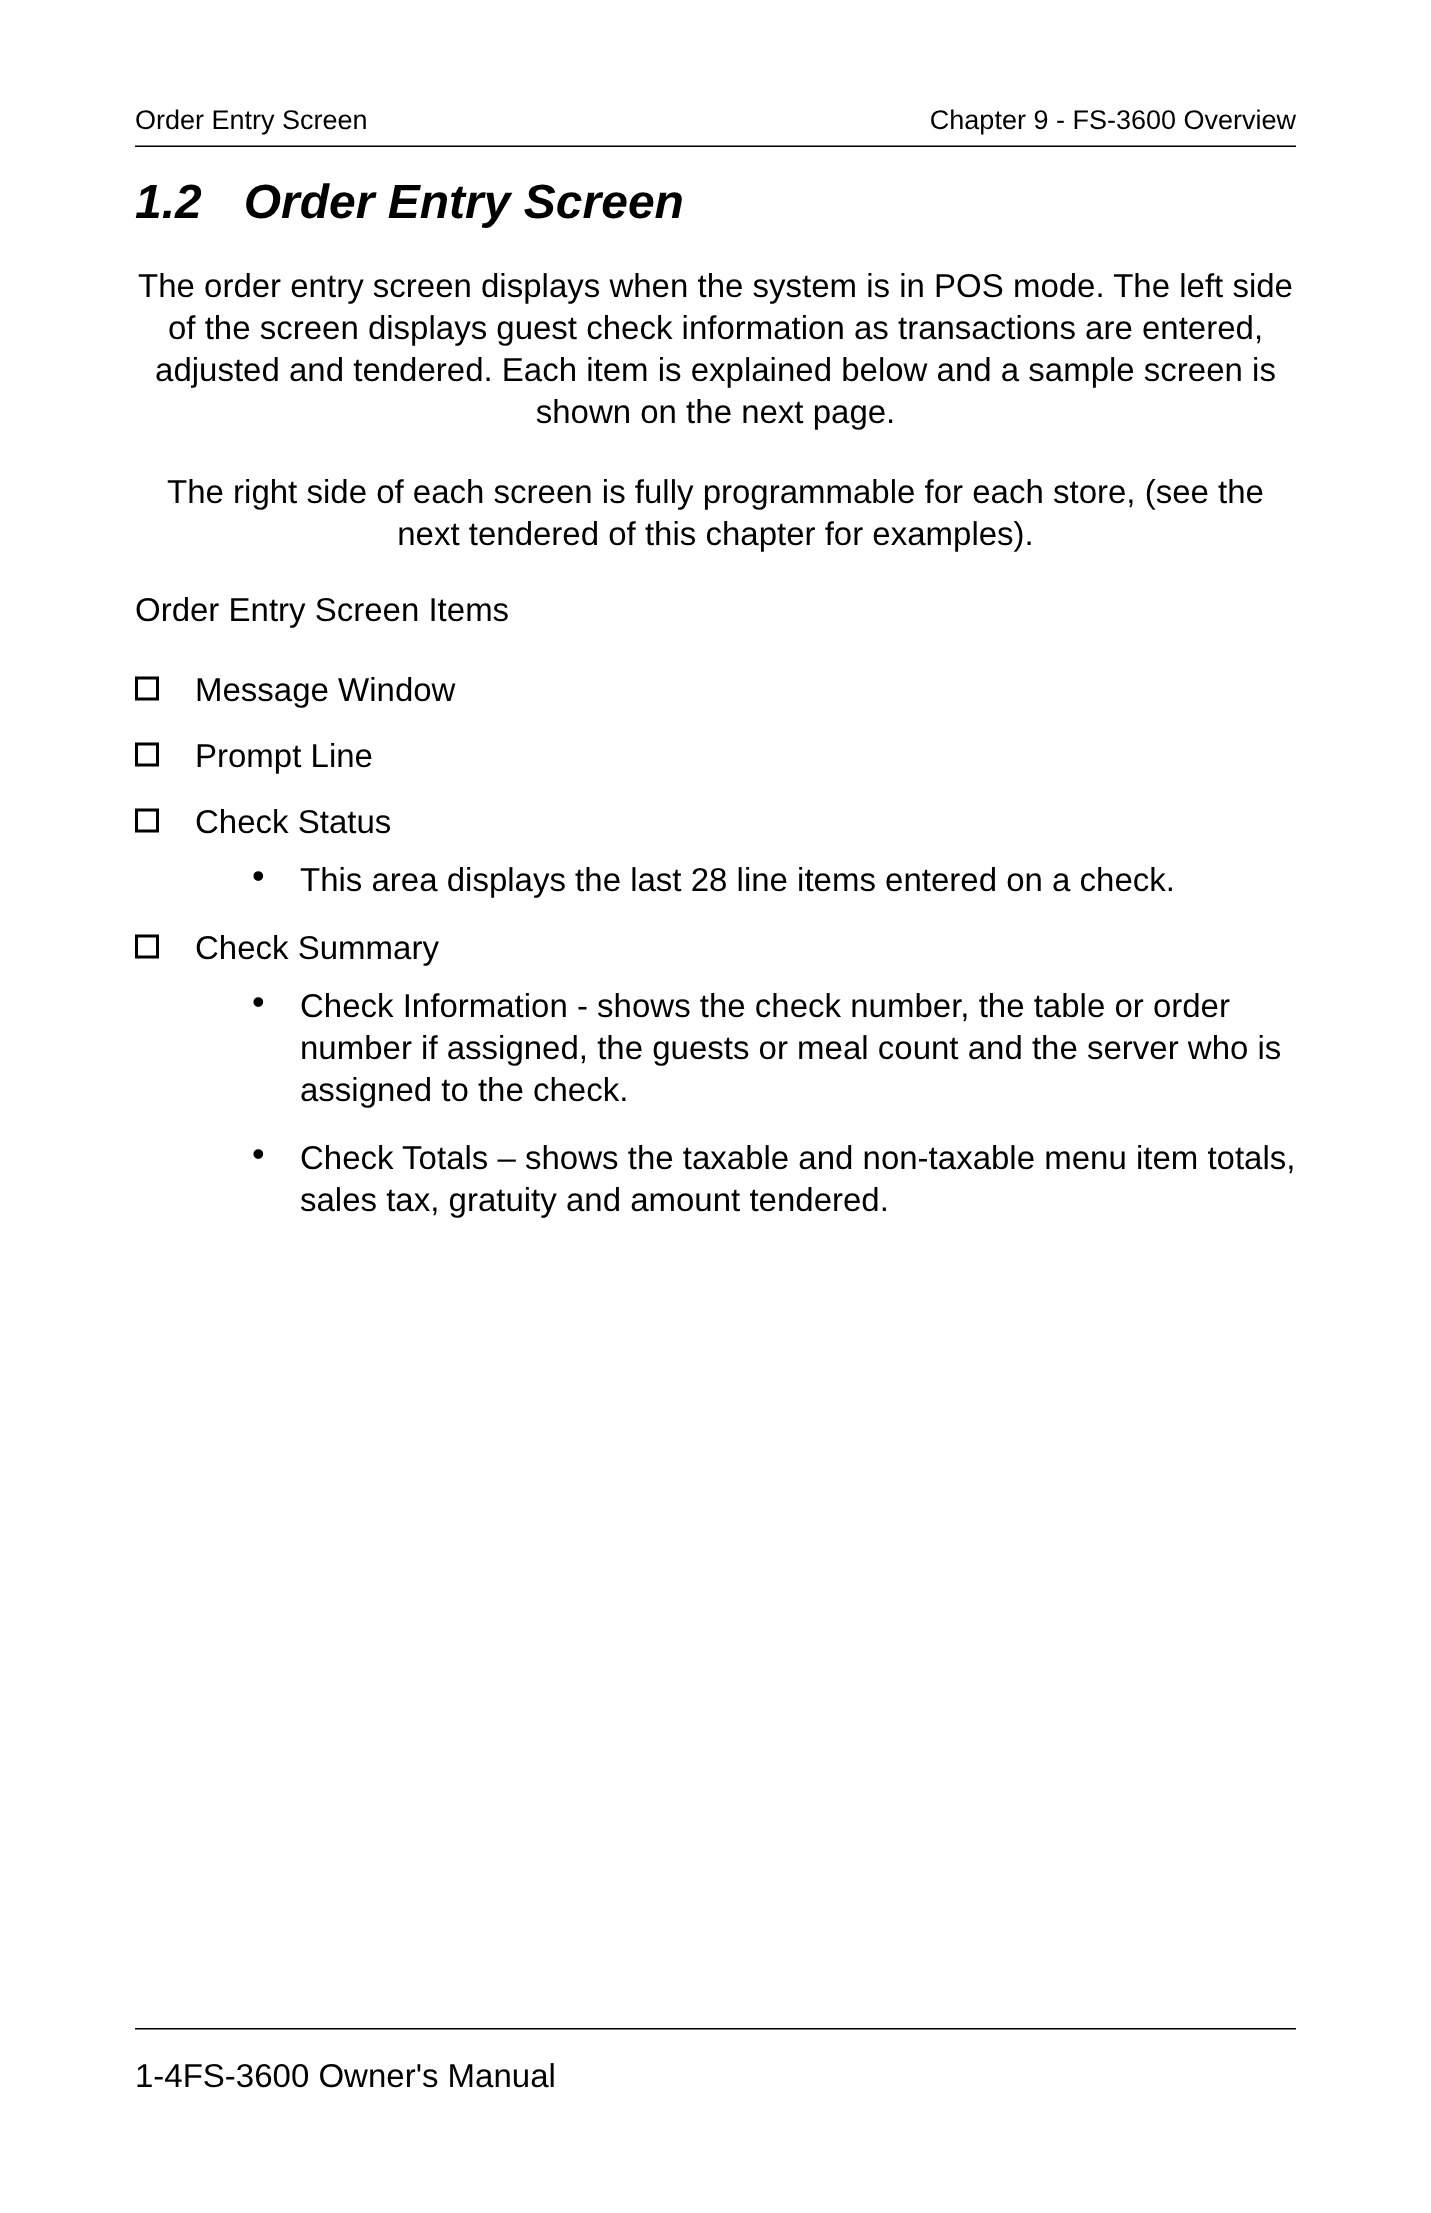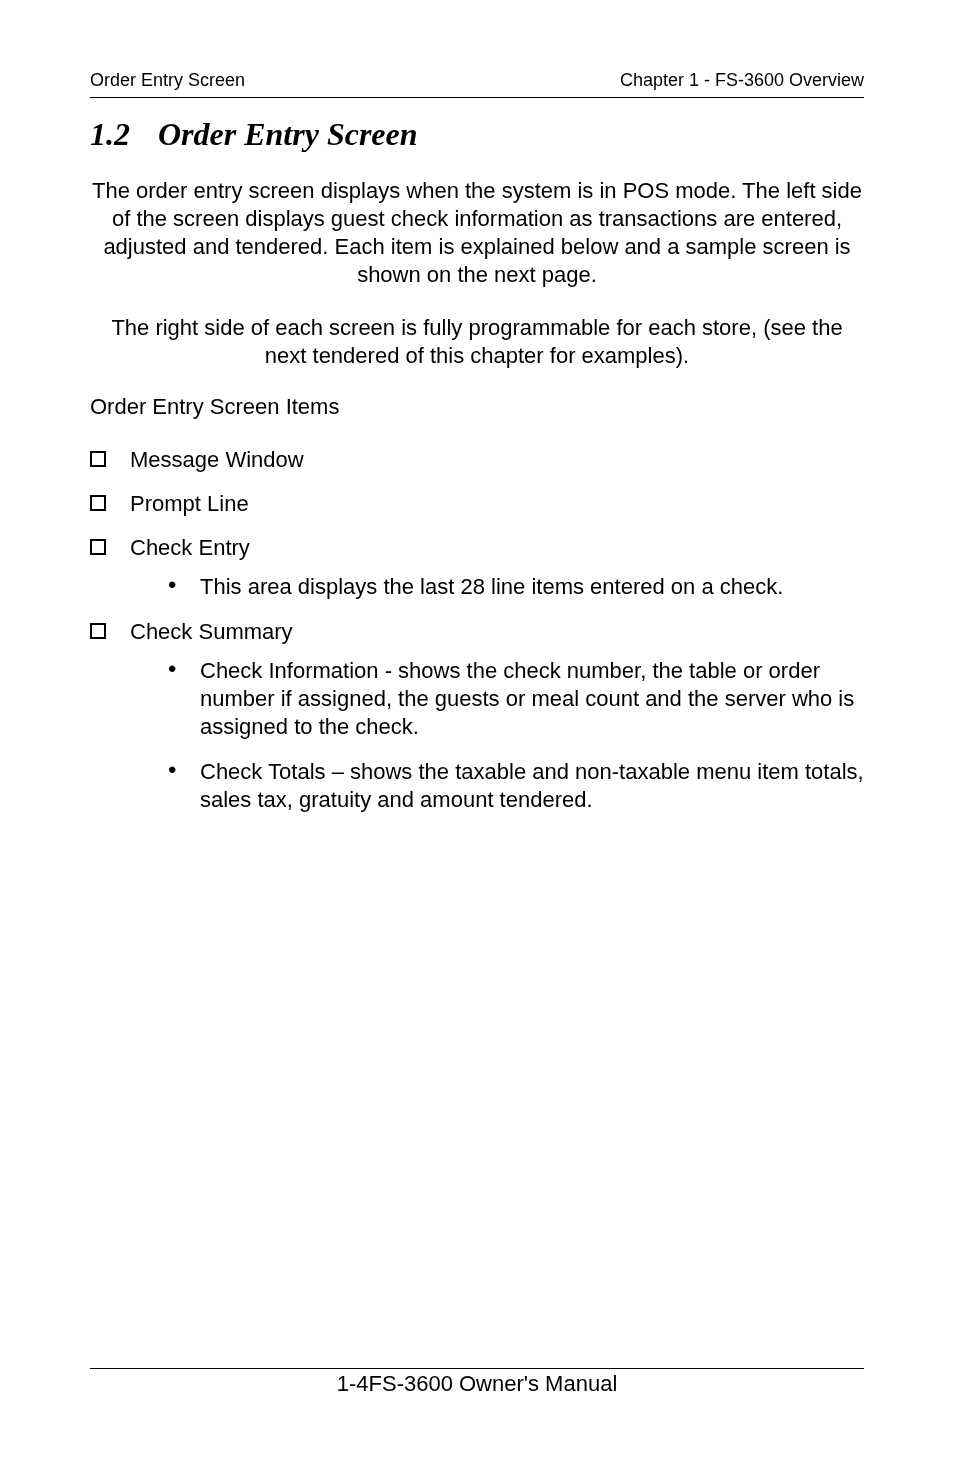--- a/index.html
+++ b/index.html
@@ -23,21 +23,20 @@
       border-bottom: 1px solid #000;
     }
     .section-title {
       font-size: 32px;
       font-weight: bold;
       font-style: italic;
       margin-top: 18px;
       margin-bottom: 24px;
       display: flex;
       gap: 28px;
-      font-family: Liberation Serif, serif;
     }
     .intro-para {
       font-size: 22px;
       line-height: 1.28;
       margin-bottom: 24px;
       text-align: center;
     }
     .subhead {
       font-size: 22px;
       font-weight: normal;
@@ -85,34 +84,34 @@
       top: 0;
       font-size: 24px;
       line-height: 1;
     }
     .footer-line {
       position: absolute;
       left: 90px;
       right: 90px;
       bottom: 78px;
       border-top: 1px solid #000;
-      padding-top: 2px;
+      padding-top: 18px;
       display: flex;
-      justify-content: center;
+      justify-content: flex-start;
       font-size: 22px;
     }
   </style>
 </head>
 <body>
 
 <div class="page">
 
   <div class="running-head">
     <span>Order Entry Screen</span>
-    <span>Chapter 1 - FS-3600 Overview</span>
+    <span>Chapter 9 - FS-3600 Overview</span>
   </div>
 
   <h2 class="section-title">
     <span>1.2</span>
     <span>Order Entry Screen</span>
   </h2>
 
   <p class="intro-para">The order entry screen displays when the system is in POS mode.  The left side of the screen displays guest check information as transactions are entered, adjusted and tendered.  Each item is explained below and a sample screen is shown on the next page.</p>
   <p class="intro-para">The right side of each screen is fully programmable for each store, (see the next tendered of this chapter for examples).</p>
 
@@ -127,21 +126,21 @@
 
     <li>
       <span class="bullet"></span>
       <span class="l1-label">Prompt Line</span>
       <ul class="level2">
       </ul>
     </li>
 
     <li>
       <span class="bullet"></span>
-      <span class="l1-label">Check Entry</span>
+      <span class="l1-label">Check Status</span>
       <ul class="level2">
         <li>This area displays the last 28 line items entered on a check.</li>
       </ul>
     </li>
 
     <li>
       <span class="bullet"></span>
       <span class="l1-label">Check Summary</span>
       <ul class="level2">
         <li>Check Information - shows the check number, the table or order number if assigned, the guests or meal count and the server who is assigned to the check.</li>

